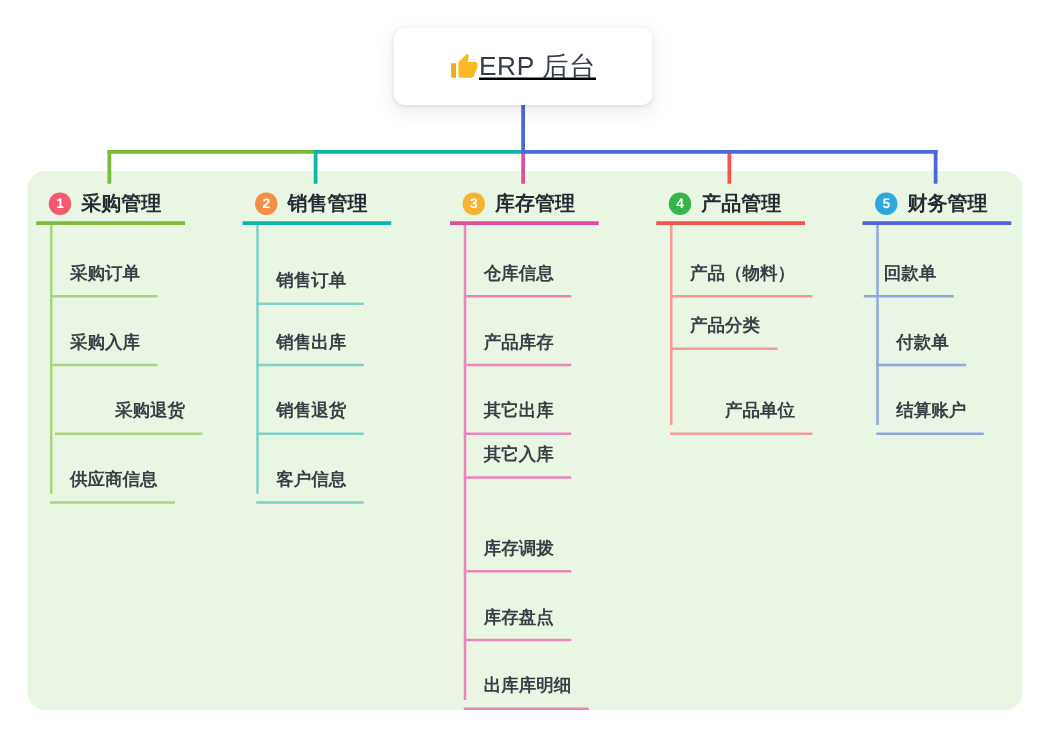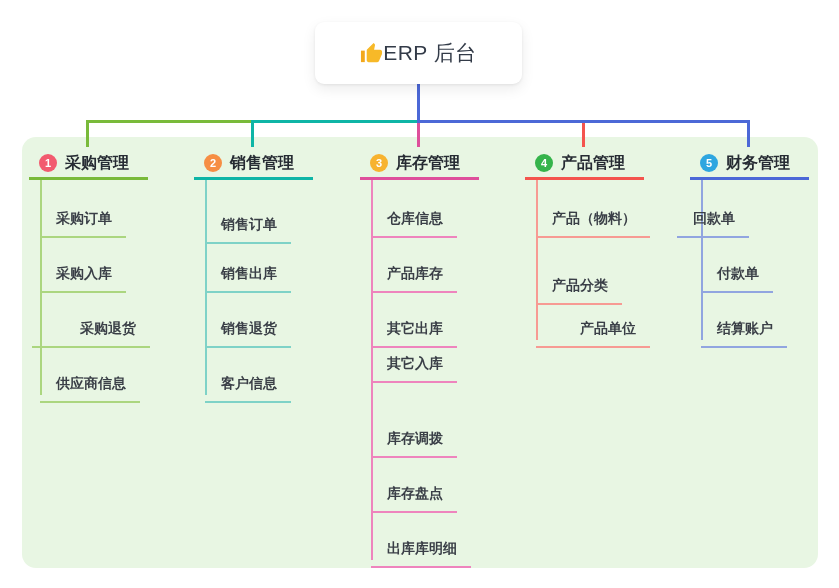--- a/index.html
+++ b/index.html
@@ -4,21 +4,21 @@
 <style>
   html,body{margin:0;padding:0;background:#ffffff;}
   body{font-family:"Liberation Sans","DejaVu Sans",sans-serif;}
   #stage{position:relative;width:839px;height:588px;overflow:hidden;background:#ffffff;}
   .canvas-bg{position:absolute;left:22px;top:137px;width:796px;height:431px;border-radius:14px;}
   .line{position:absolute;}
   .root-card{
     position:absolute;left:315px;top:22px;width:207px;height:62px;
     background:#ffffff;border-radius:9px;
     box-shadow:0 1px 3px rgba(0,0,0,.07),0 5px 14px rgba(0,0,0,.08);
-    display:flex;align-items:center;justify-content:center;gap:0;
+    display:flex;align-items:center;justify-content:center;gap:0;text-decoration:underline;
   }
   .root-label{font-size:21px;font-weight:500;color:#333b48;letter-spacing:.5px;}
   .thumb{display:flex;align-items:center;}
   .branch-header{
     position:absolute;height:28px;display:flex;align-items:center;
     border-bottom-style:solid;border-bottom-width:3px;
   }
   .badge{
     width:18px;height:18px;border-radius:50%;margin-left:10px;
     display:flex;align-items:center;justify-content:center;
@@ -58,21 +58,21 @@
       <div class="branch-header" style="left: 29px; top: 149px; width: 119px; border-bottom-color: rgb(121, 186, 58);">
         <span class="badge" style="background: rgb(242, 91, 111);">1</span>
         <span class="branch-label">采购管理</span>
       </div>
       <div class="child-node" style="left: 40px; top: 198px; border-bottom-color: rgb(171, 214, 127);">
         <span class="child-label">采购订单</span>
       </div>
       <div class="child-node" style="left: 40px; top: 253px; border-bottom-color: rgb(171, 214, 127);">
         <span class="child-label">采购入库</span>
       </div>
-      <div class="child-node" style="left: 32px; top: 308px; border-bottom-color: rgb(171, 214, 127); padding-left: 48px;">
+      <div class="child-node" style="left: 44px; top: 308px; border-bottom-color: rgb(171, 214, 127); padding-left: 48px;">
         <span class="child-label">采购退货</span>
       </div>
       <div class="child-node" style="left: 40px; top: 363px; border-bottom-color: rgb(171, 214, 127);">
         <span class="child-label">供应商信息</span>
       </div>
       <div class="branch-header" style="left: 194px; top: 149px; width: 119px; border-bottom-color: rgb(14, 181, 166);">
         <span class="badge" style="background: rgb(246, 142, 68);">2</span>
         <span class="branch-label">销售管理</span>
       </div>
       <div class="child-node" style="left: 205px; top: 204px; border-bottom-color: rgb(126, 210, 199);">
@@ -112,31 +112,31 @@
       <div class="child-node" style="left: 371px; top: 528px; border-bottom-color: rgb(238, 132, 189);">
         <span class="child-label">出库库明细</span>
       </div>
       <div class="branch-header" style="left: 525px; top: 149px; width: 119px; border-bottom-color: rgb(244, 84, 78);">
         <span class="badge" style="background: rgb(53, 180, 75);">4</span>
         <span class="branch-label">产品管理</span>
       </div>
       <div class="child-node" style="left: 536px; top: 198px; border-bottom-color: rgb(247, 154, 147);">
         <span class="child-label">产品（物料）</span>
       </div>
-      <div class="child-node" style="left: 536px; top: 265px; border-bottom-color: rgb(247, 154, 147); text-align: right;">
+      <div class="child-node" style="left: 536px; top: 240px; border-bottom-color: rgb(247, 154, 147); text-align: right;">
         <span class="child-label">产品分类</span>
       </div>
       <div class="child-node" style="left: 536px; top: 308px; border-bottom-color: rgb(247, 154, 147); padding-left: 44px;">
         <span class="child-label">产品单位</span>
       </div>
       <div class="branch-header" style="left: 690px; top: 149px; width: 119px; border-bottom-color: rgb(76, 104, 215);">
         <span class="badge" style="background: rgb(46, 166, 224);">5</span>
         <span class="branch-label">财务管理</span>
       </div>
-      <div class="child-node" style="left: 677px; top: 198px; border-bottom-color: rgb(145, 165, 224);">
+      <div class="child-node" style="left: 691px; top: 198px; border-bottom-color: rgb(145, 165, 224);">
         <span class="child-label">回款单</span>
       </div>
       <div class="child-node" style="left: 701px; top: 253px; border-bottom-color: rgb(145, 165, 224);">
         <span class="child-label">付款单</span>
       </div>
       <div class="child-node" style="left: 701px; top: 308px; border-bottom-color: rgb(145, 165, 224);">
         <span class="child-label">结算账户</span>
       </div>
     </div>
 

